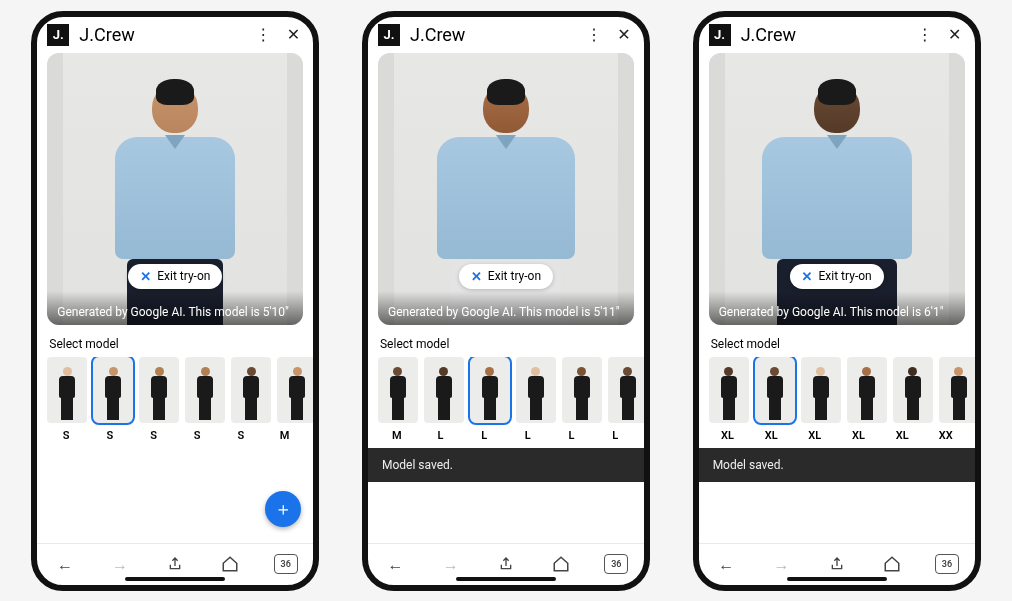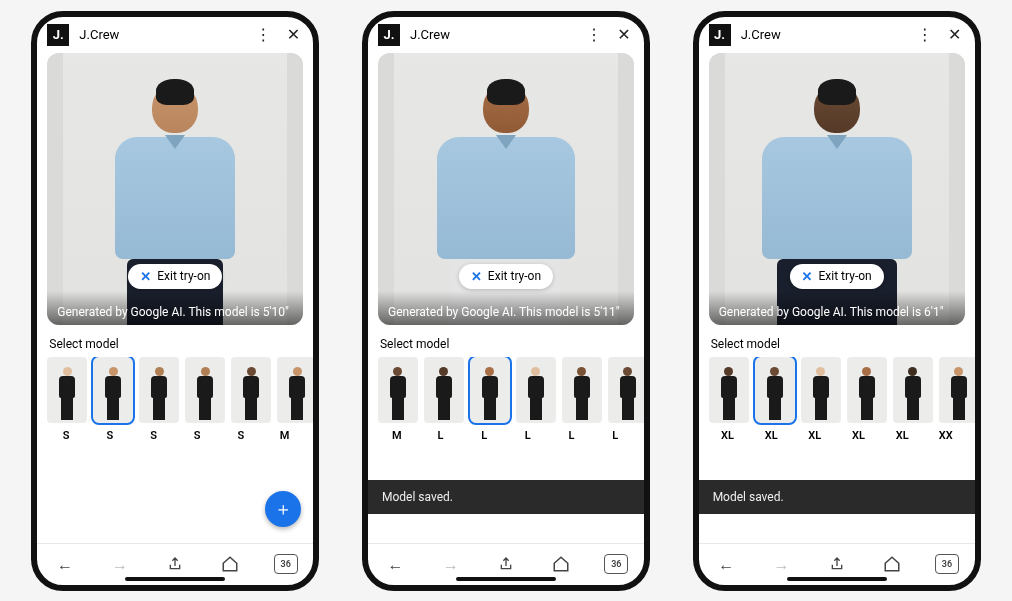--- a/index.html
+++ b/index.html
@@ -35,21 +35,21 @@
     width: 22px;
     height: 22px;
     background: #111;
     color: #fff;
     font-size: 13px;
     display: flex;
     align-items: center;
     justify-content: center;
     font-weight: bold;
   }
-  .brand-name { font-size: 13px; flex: 1; }
+  .brand-name { font-size: 18px; flex: 1; }
   .hdr-icon { width: 20px; display:flex; align-items:center; justify-content:center; color:#222; cursor:pointer; font-size:16px;}
   .hero {
     margin: 0 10px;
     height: 272px;
     position: relative;
     border-radius: 12px;
     overflow: hidden;
     background: linear-gradient(#e7e7e5, #e2e2e0);
     display:flex; align-items:flex-end; justify-content:center;
   }
@@ -125,21 +125,20 @@
     display:flex; flex-direction:column; align-items:center;
   }
   .mini .mh{width:9px;height:9px;border-radius:50%;}
   .mini .mt{width:16px;height:22px;border-radius:4px 4px 2px 2px;}
   .mini .mp{width:12px;height:22px;}
   .sizes { display:flex; gap:6px; padding: 2px 10px 6px;}
   .sizes span{width:40px;text-align:center;font-size:11px;font-weight:600;}
   .toast {
     background:#2a2a2a; color:#eee; font-size:12px;
     padding:10px 14px;
-    margin-top:32px;
   }
   .prod-title{font-size:14px; padding: 8px 12px 0; line-height:1.3;}
   .bottom-bar {
     margin-top:auto;
     border-top:1px solid #e8e8e8;
     height:42px; display:flex; align-items:center; justify-content:space-around;
   }
   .bottom-bar .nav{width:24px;height:24px;display:flex;align-items:center;justify-content:center;color:#444;cursor:pointer;}
   .bottom-bar .nav.dim{color:#bbb}
   .tabcount{border:1.5px solid #555;border-radius:4px;font-size:9px;width:41px;height:20px;display:flex;align-items:center;justify-content:center;font-weight:600;}

